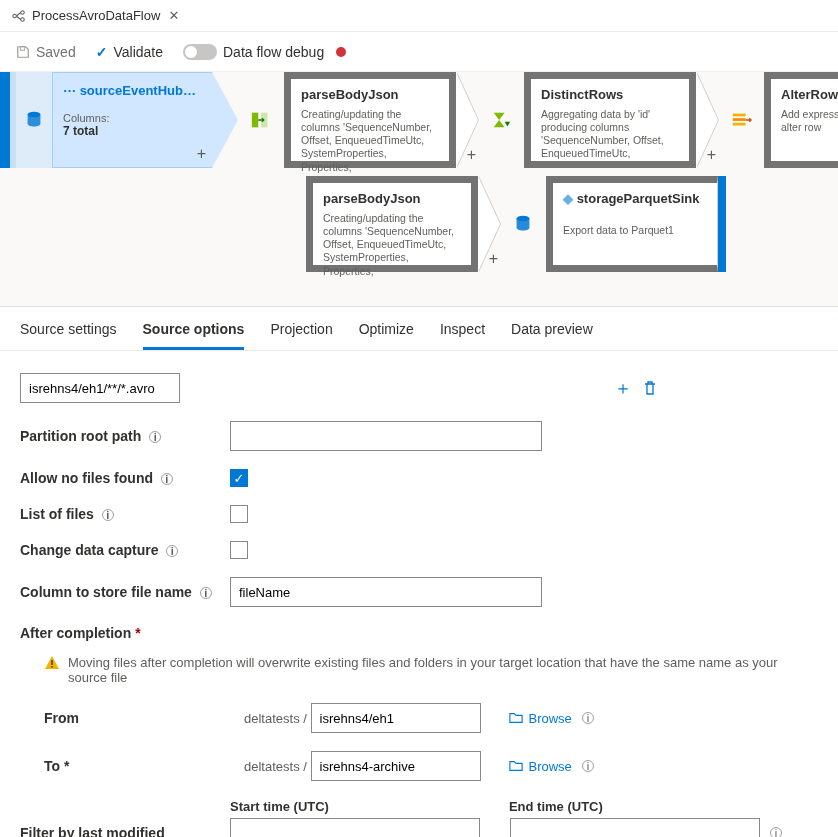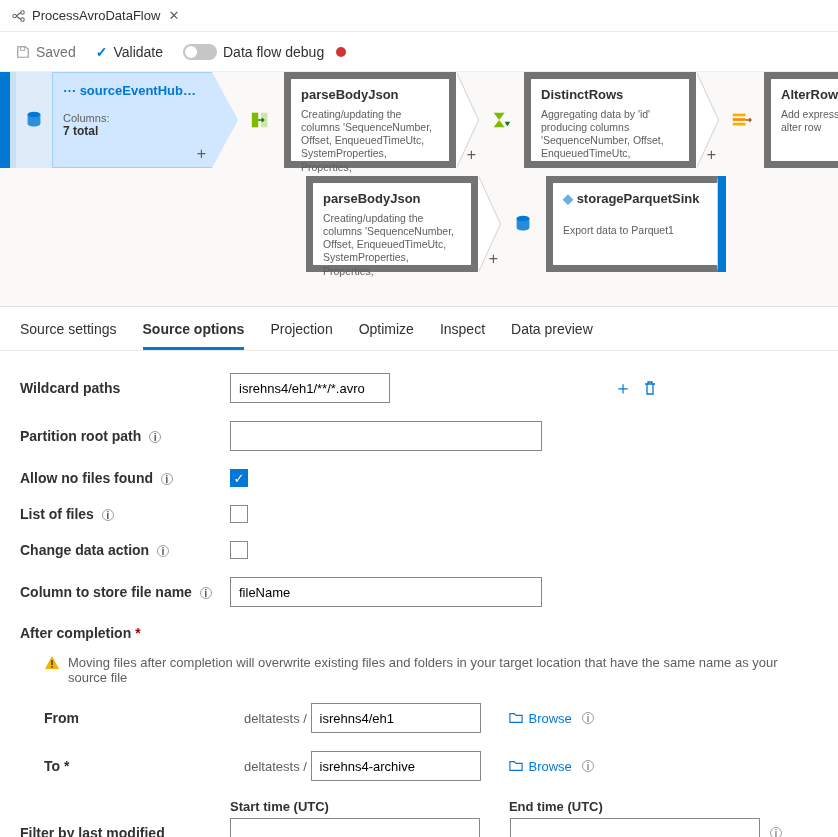--- a/index.html
+++ b/index.html
@@ -235,21 +235,20 @@
     <div class="tab">Source settings</div>
     <div class="tab active">Source options</div>
     <div class="tab">Projection</div>
     <div class="tab">Optimize</div>
     <div class="tab">Inspect</div>
     <div class="tab">Data preview</div>
   </div>
 
 <div class="form">
   <div class="form-row">
-    <div class="label">Wildcard paths</div>
     <input type="text" class="fld fld-wild" value="isrehns4/eh1/**/*.avro" style="">
     <span style="flex:1"></span>
     <span class="icon-btn">＋</span>
     <span class="icon-btn del">
       <svg width="16" height="16" viewBox="0 0 16 16">
           <path d="M3 4h10M6 4V2h4v2M5 4v10h6V4" fill="none" stroke="#0078d4" stroke-width="1.3"></path>
         </svg>
     </span>
     <span style="width:160px"></span>
   </div>
@@ -263,21 +262,21 @@
     <div class="label"><span>Allow no files found</span> <span class="info-ico">i</span></div>
     <div class="chk checked">✓</div>
   </div>
 
   <div class="form-row">
     <div class="label"><span>List of files</span> <span class="info-ico">i</span></div>
     <div class="chk"></div>
   </div>
 
   <div class="form-row">
-    <div class="label"><span>Change data action</span> <span class="info-ico">i</span></div>
+    <div class="label"><span>Change data capture</span> <span class="info-ico">i</span></div>
     <div class="chk"></div>
   </div>
 
   <div class="form-row">
     <div class="label"><span>Column to store file name</span> <span class="info-ico">i</span></div>
     <input type="text" class="fld fld-col" value="fileName" style="">
   </div>
 
   <div class="form-row">
     <div class="label"><span>After completion</span> <span class="req">*</span></div>

